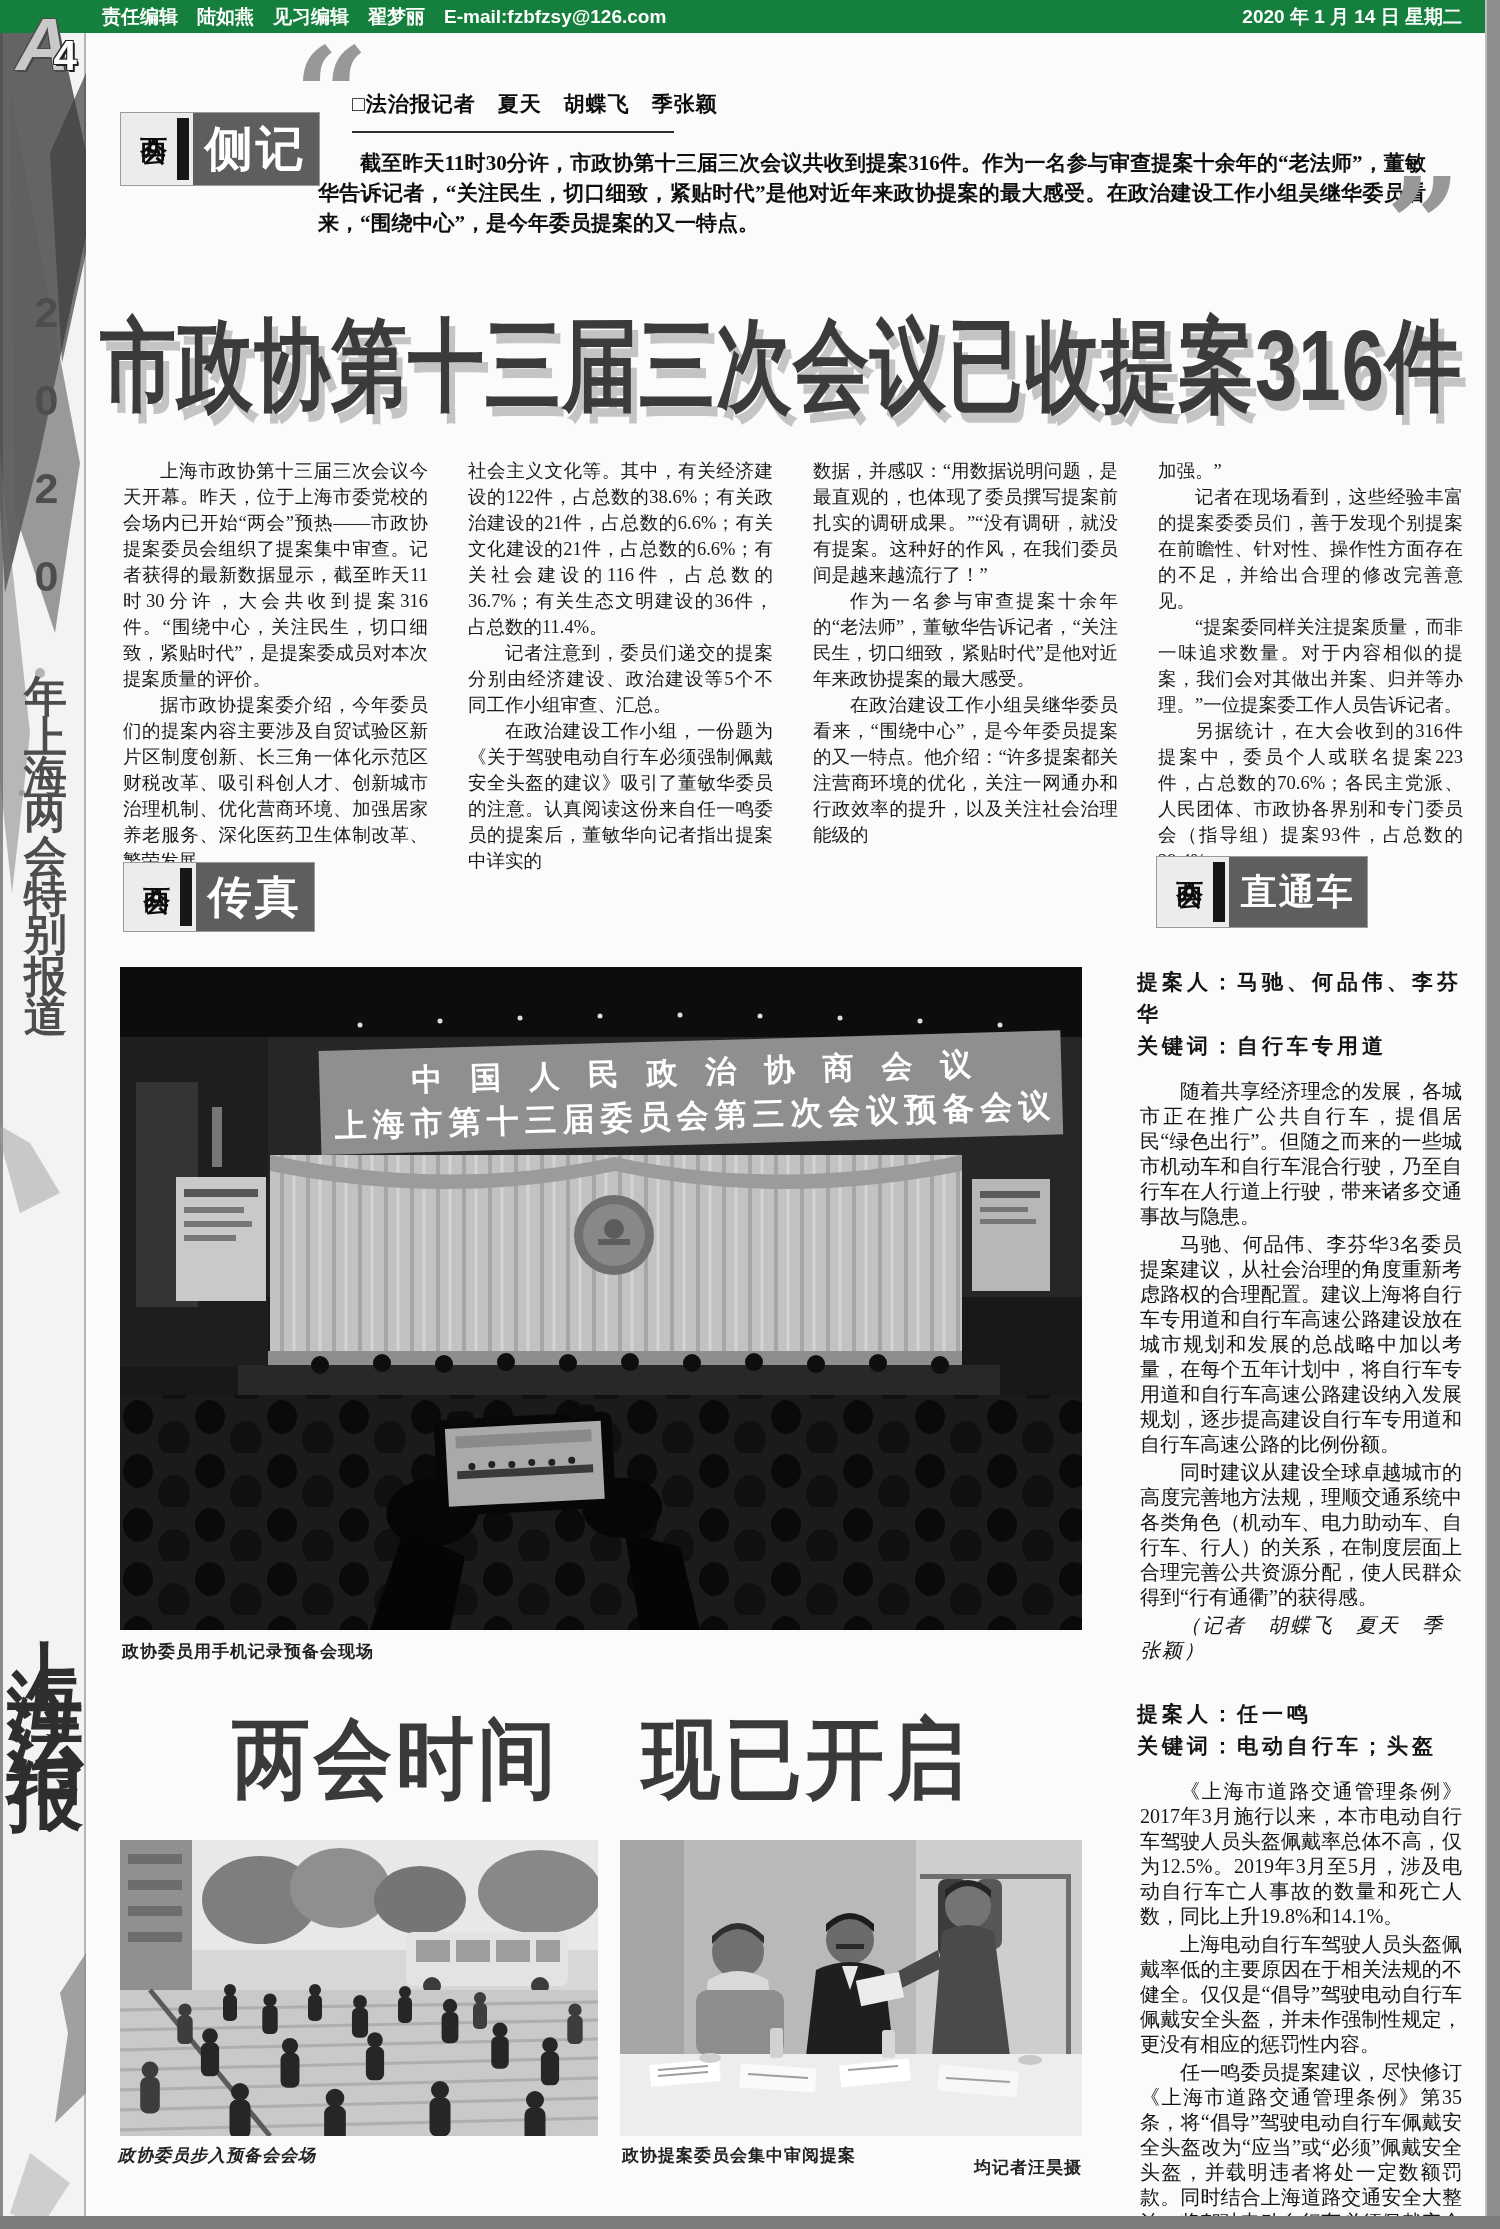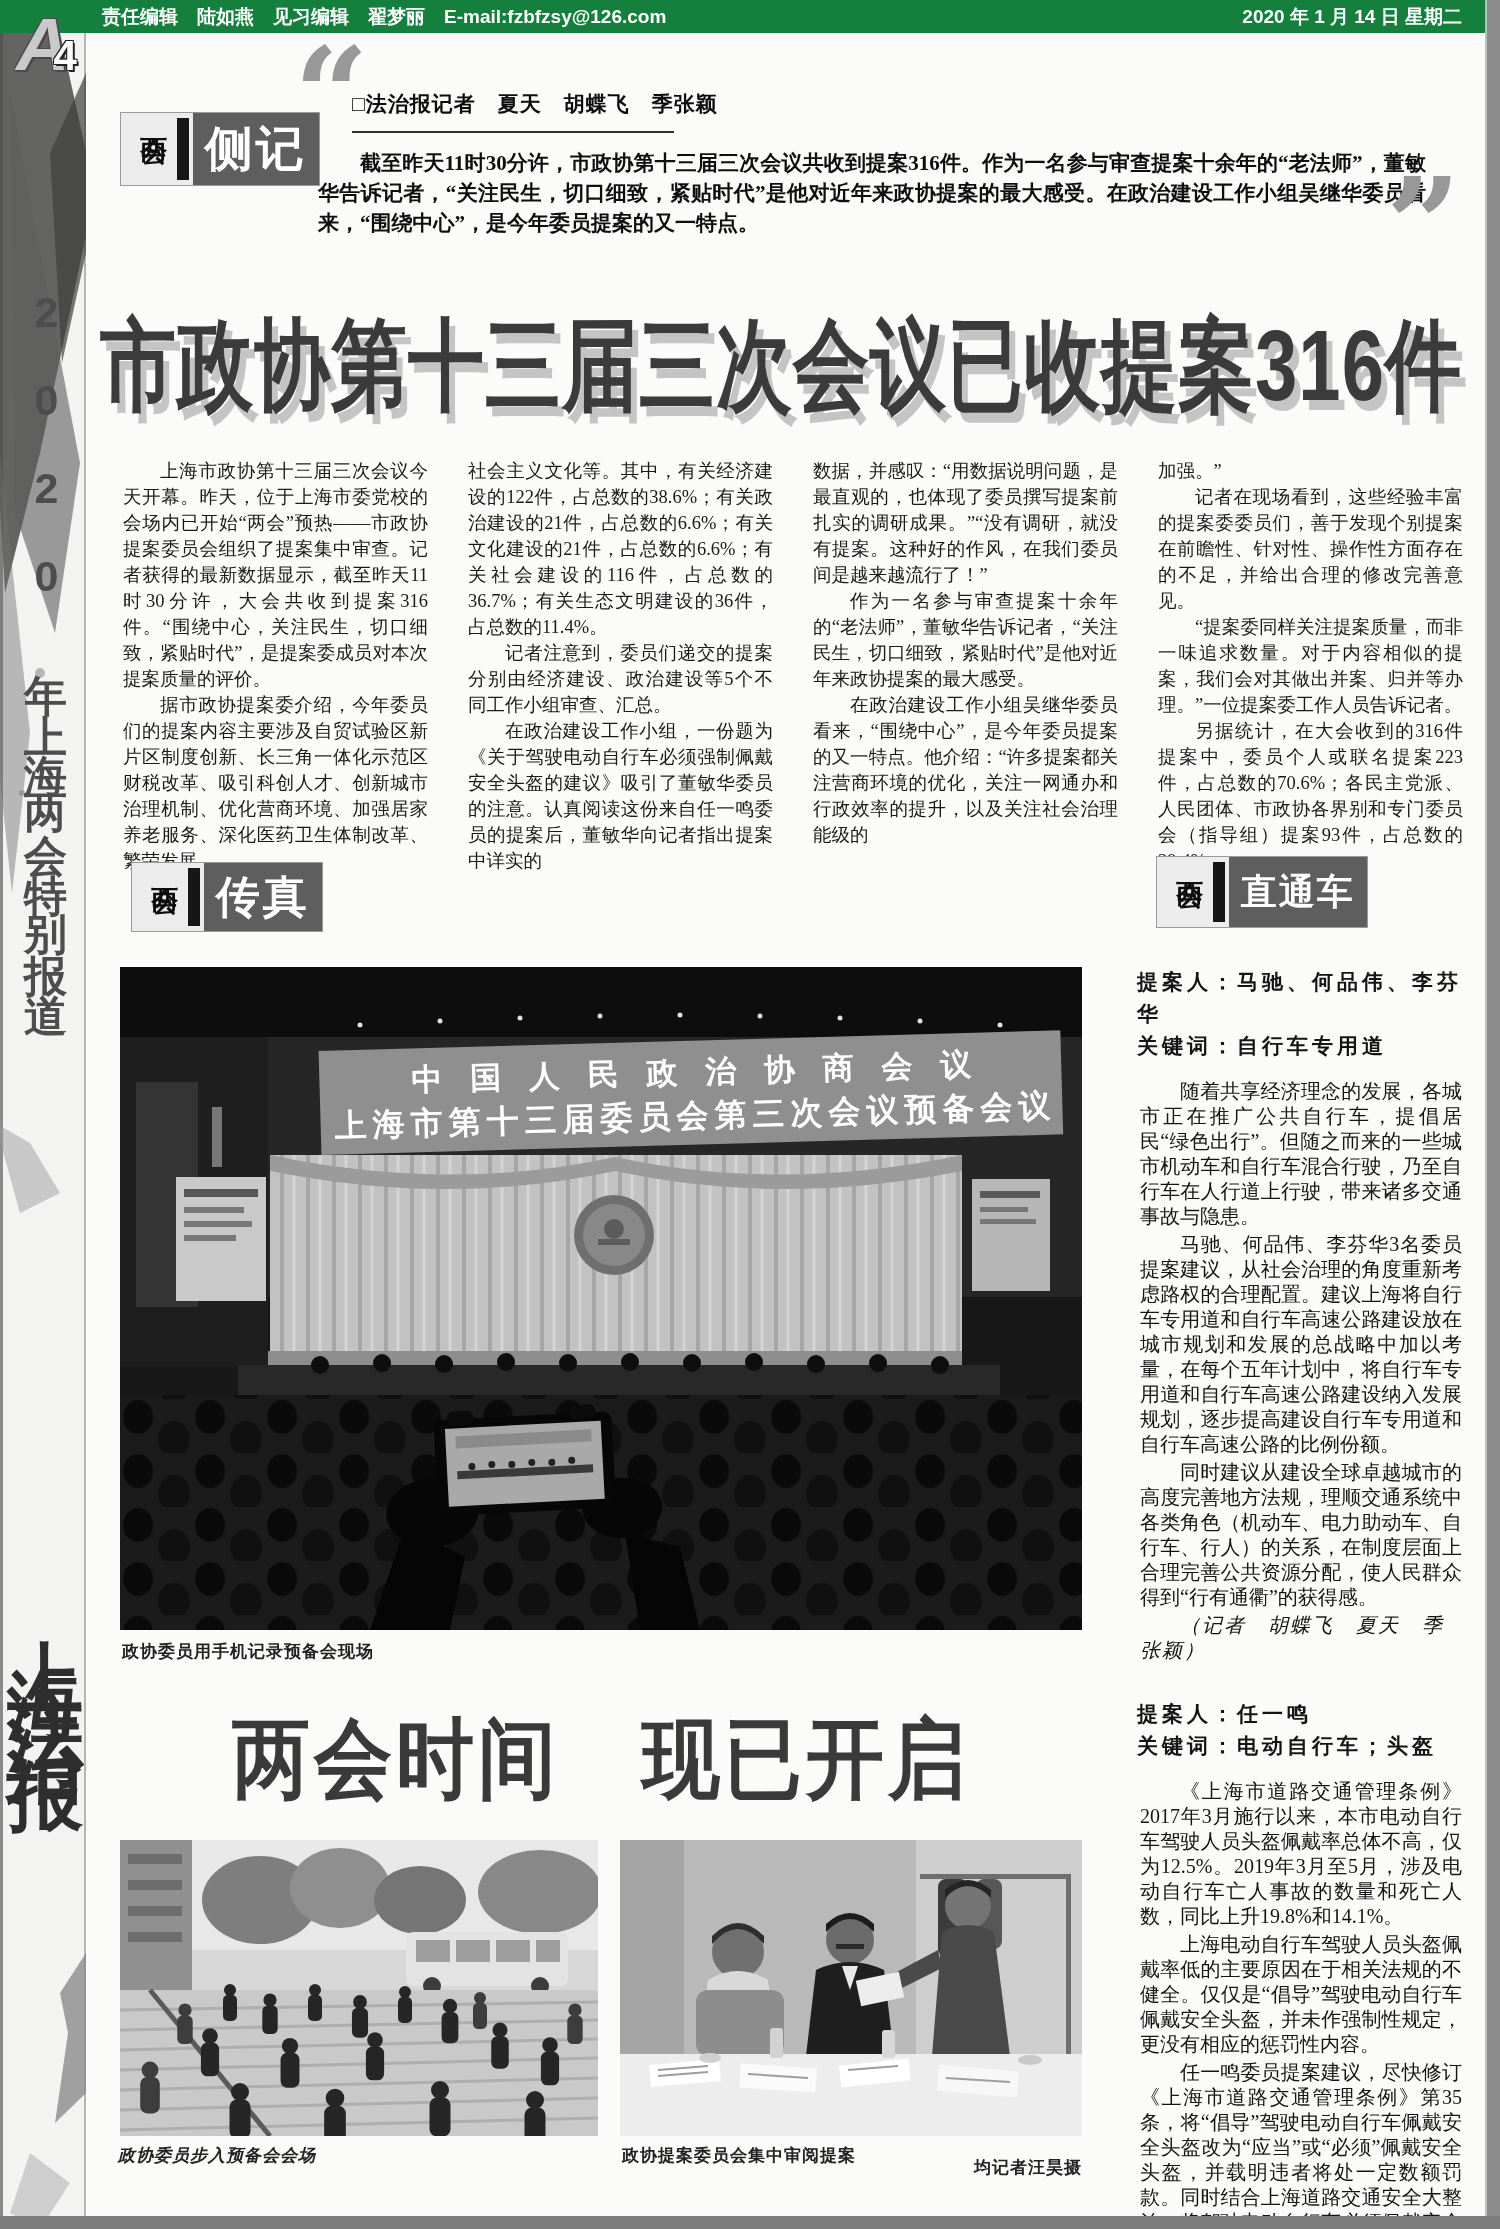--- a/index.html
+++ b/index.html
@@ -36,21 +36,21 @@
   .badge{position:absolute;display:flex;align-items:stretch;background:#ececec;
     border:1px solid #9a9a9a;box-sizing:border-box;padding-left:12px;}
   .badge-prefix{writing-mode:vertical-rl;text-orientation:upright;
     font-family:"Liberation Sans","DejaVu Sans",sans-serif;font-weight:bold;
     font-size:27px;line-height:1.1;color:#0d0d0d;padding:3px 5px;display:flex;align-items:center;}
   .badge-bar{width:12px;background:#161616;margin:5px 4px;}
   .badge-label{background:#5e5e5e;color:#ffffff;font-weight:bold;
     font-family:"Liberation Sans","DejaVu Sans",sans-serif;
     display:flex;align-items:center;padding:0 12px;letter-spacing:3px;font-size:48px;}
   #badge-ceji{left:120px;top:112px;height:74px;}
-  #badge-chuanzhen{left:123px;top:862px;height:70px;margin-left:8px;}
+  #badge-chuanzhen{left:123px;top:862px;height:70px;}
   #badge-chuanzhen .badge-label{font-size:44px;}
   #badge-zhitongche{left:1156px;top:856px;height:72px;}
   #badge-zhitongche .badge-label{font-size:36px;letter-spacing:2px;text-align:right;}
 
   
   .lede-openquote{position:absolute;left:294px;top:30px;font-size:130px;line-height:1;
     font-weight:bold;color:#989898;font-family:"DejaVu Serif",serif;}
   .lede-closequote{position:absolute;left:1386px;top:160px;font-size:130px;line-height:1;
     font-weight:bold;color:#989898;font-family:"DejaVu Serif",serif;}
   .lede-byline{position:absolute;left:352px;top:90px;

